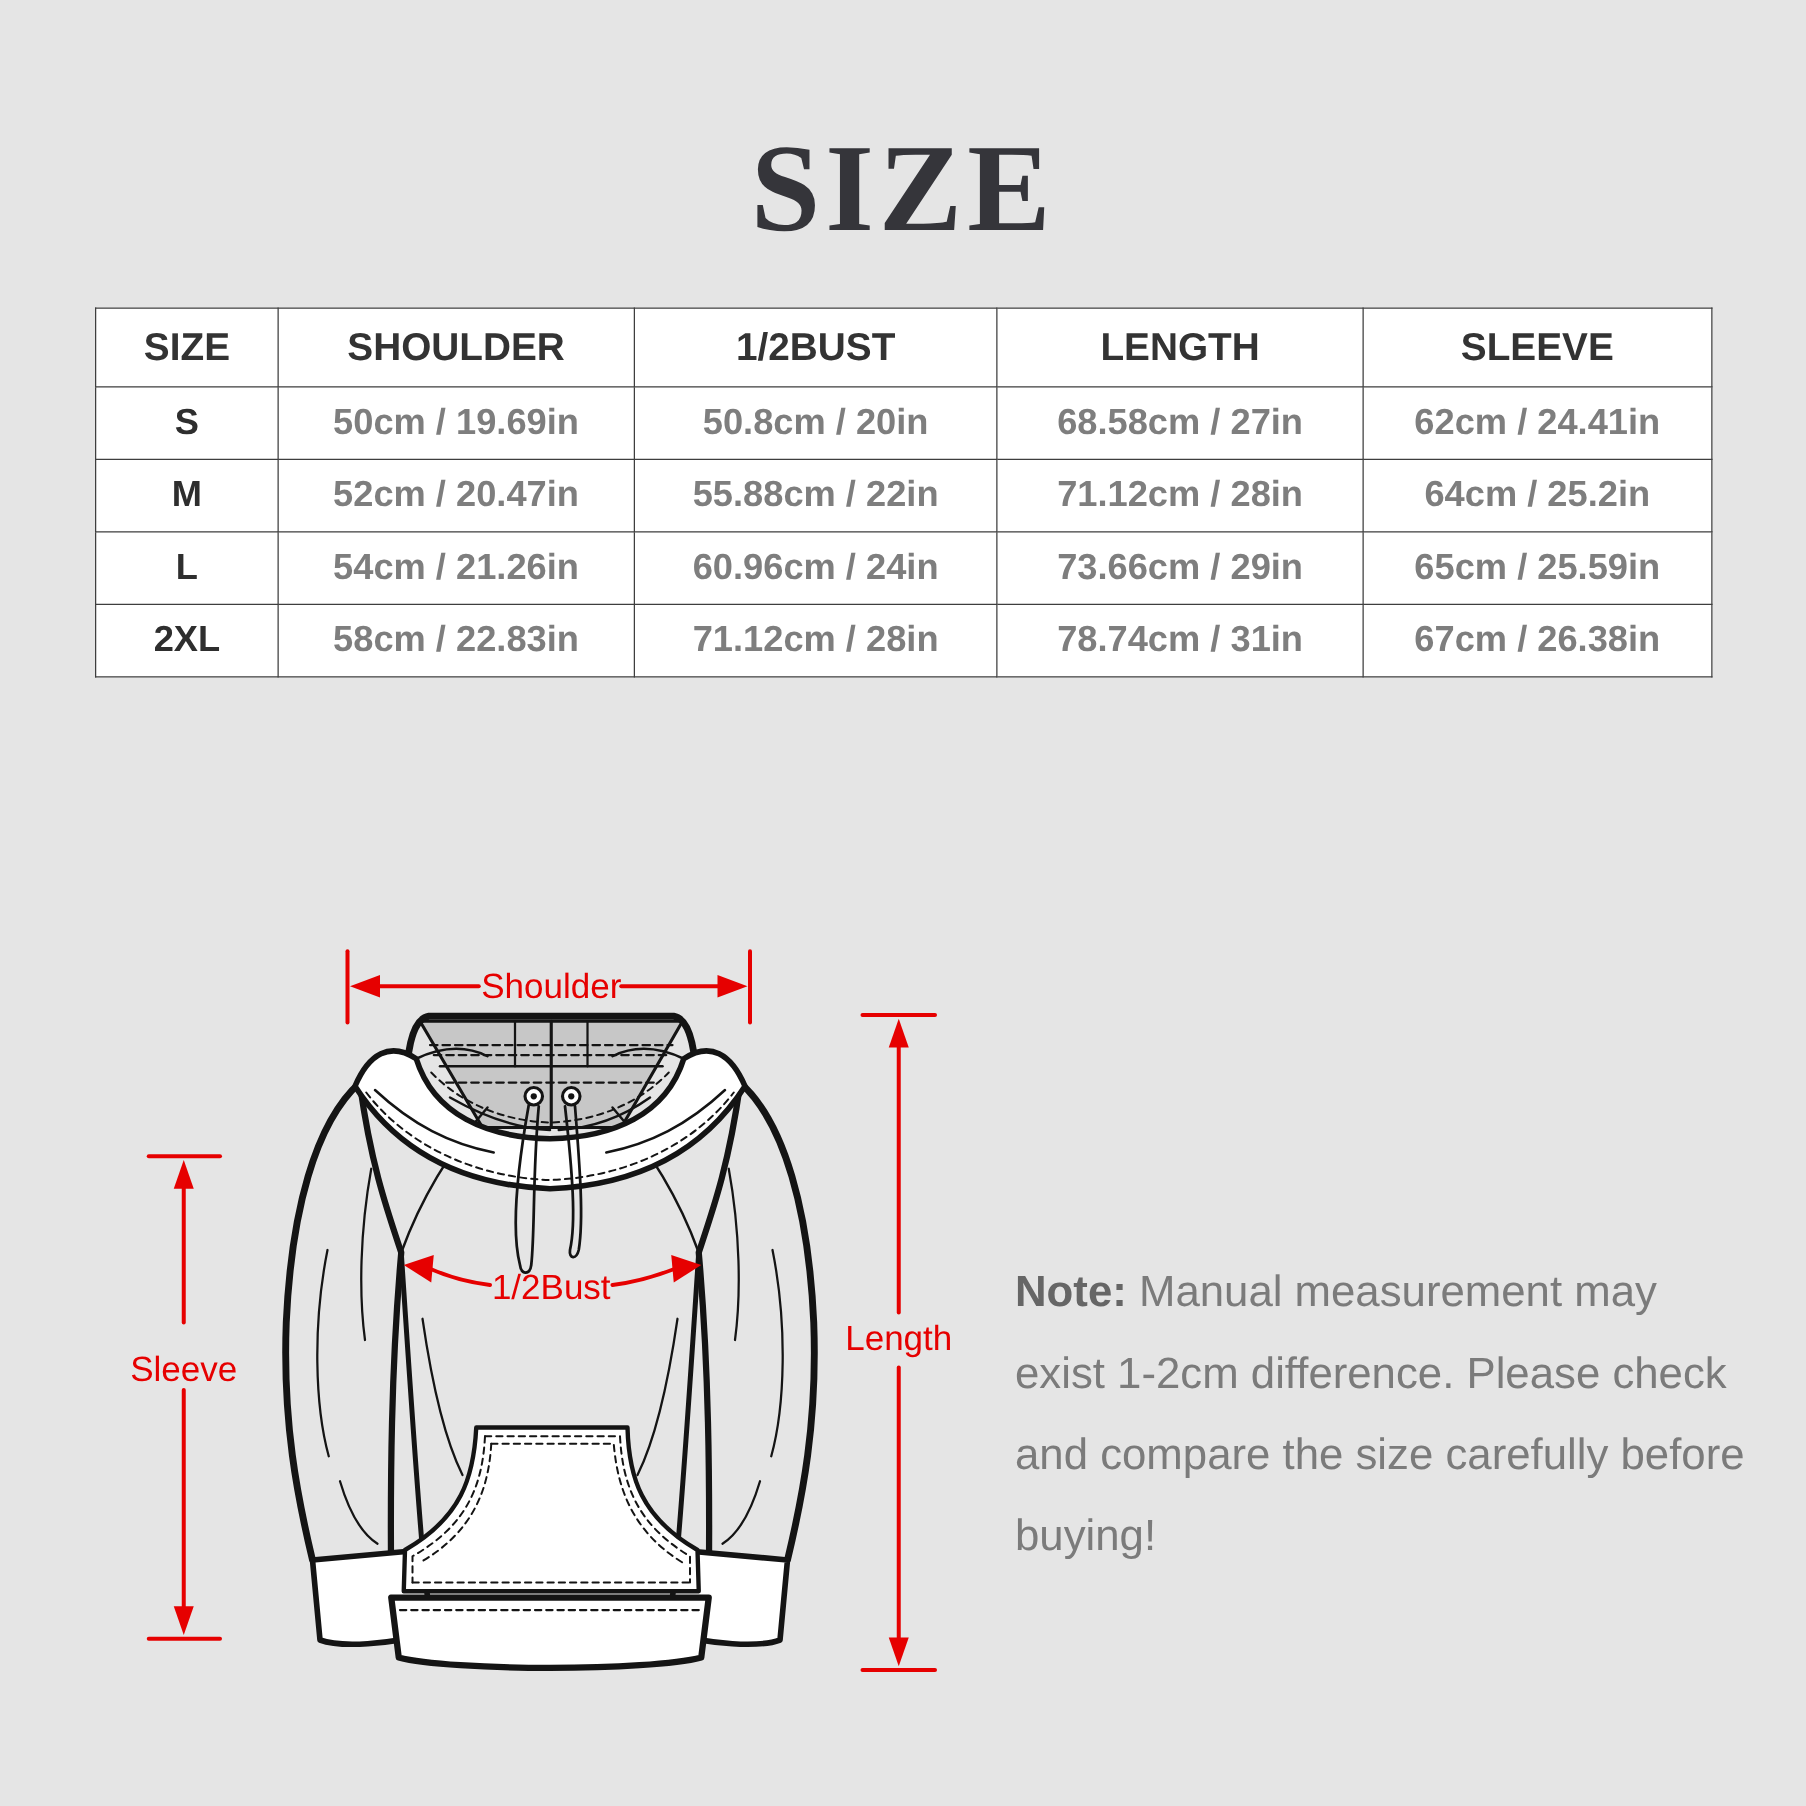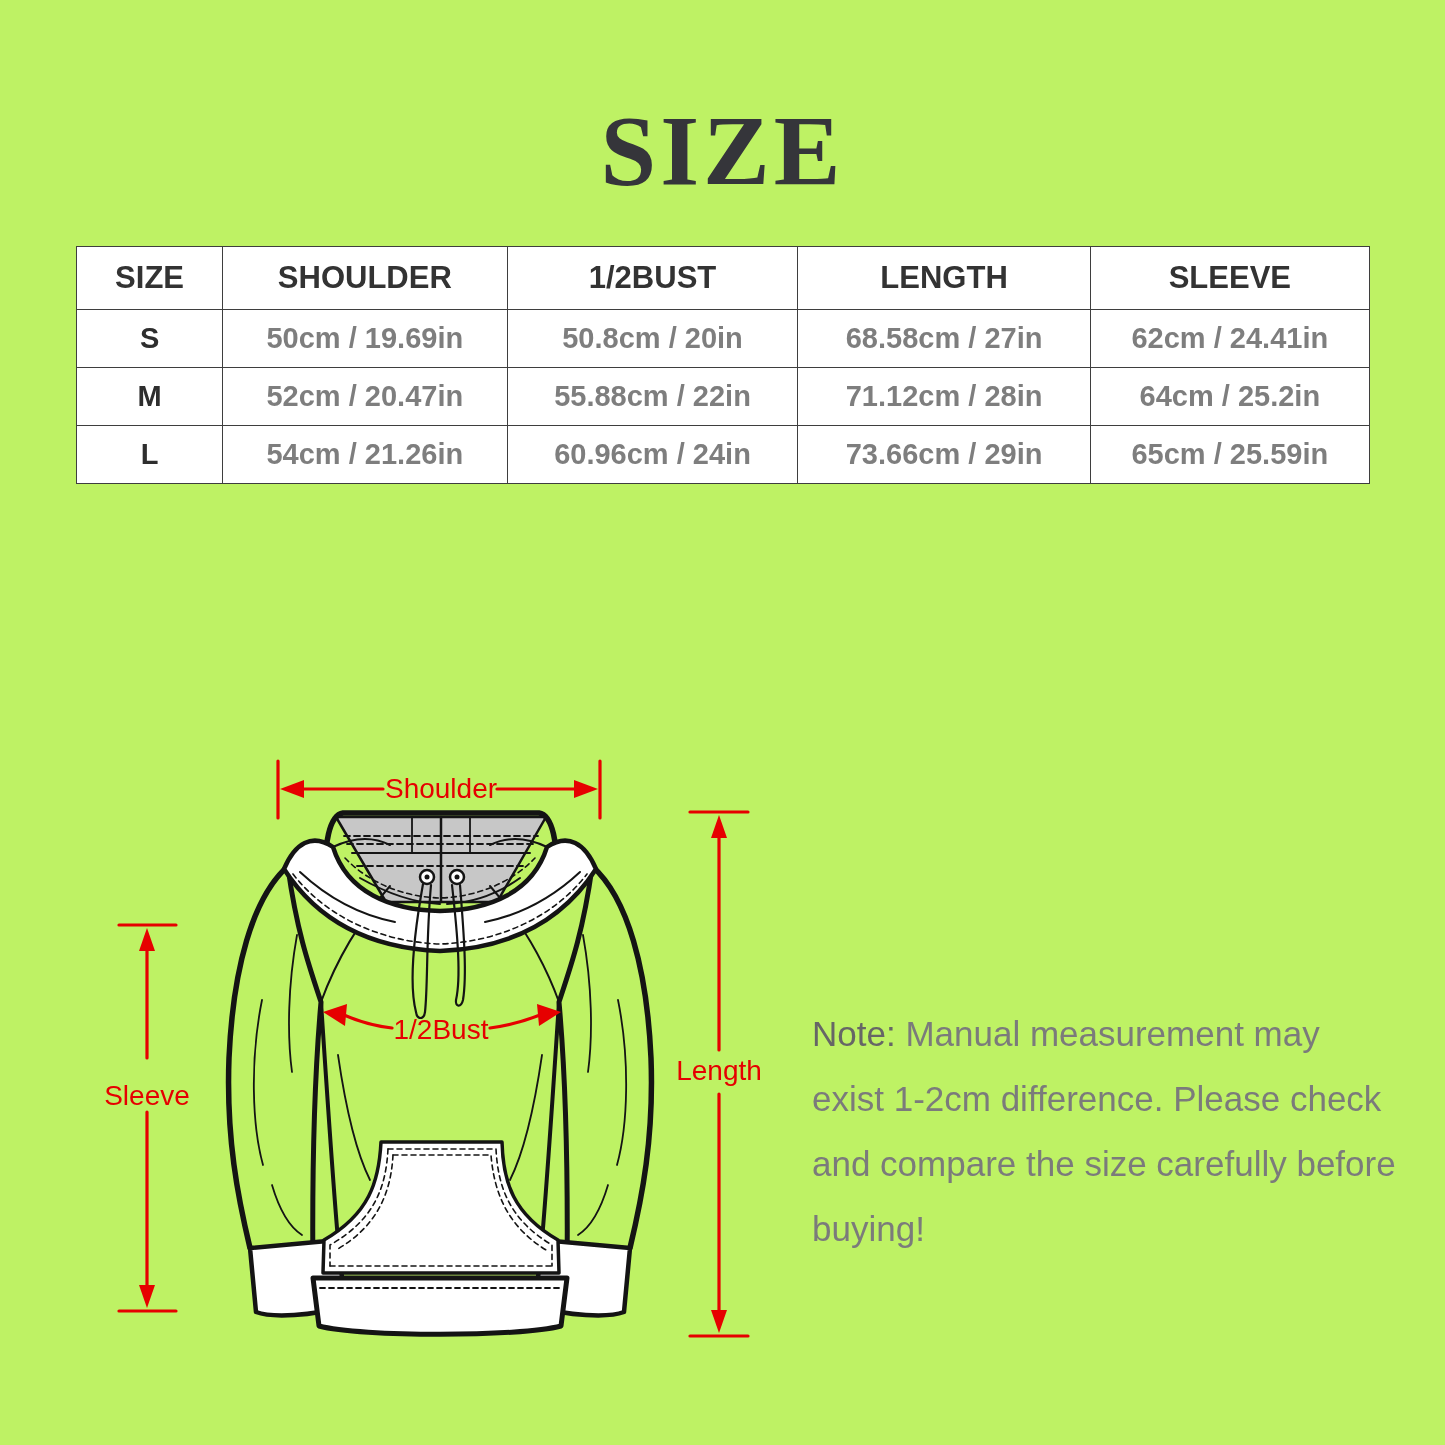--- a/index.html
+++ b/index.html
@@ -1,17 +1,17 @@
 <!DOCTYPE html>
 <html><head>
 <meta charset="utf-8">
 <style>
   html,body{margin:0;padding:0;background:#fff;}
   .canvas{
-    position:relative;width:1445px;height:1445px;background:#bef264;
+    position:relative;width:1445px;height:1445px;background:#e5e5e5;
     font-family:"Liberation Sans",sans-serif;overflow:hidden;
   }
   
   .page-title{
     position:absolute;left:0;top:96px;width:100%;
     text-align:center;
     font-family:"Liberation Serif",serif;
     font-weight:700;font-size:100px;line-height:110px;
     letter-spacing:4px;color:#35353a;margin:0;
   }
@@ -35,21 +35,21 @@
   }
   .size-table td{
     height:57px;font-size:29px;font-weight:700;color:#7e7e7e;
   }
   .size-table td.size-col{font-weight:700;color:#2e2e2e;}
   
   .note{
     position:absolute;left:812px;top:966px;width:585px;
     font-size:35px;line-height:65px;color:#7b7b7b;
   }
-  .note .note-label{font-weight:400;color:#666666;}
+  .note .note-label{font-weight:700;color:#666666;}
   
   svg.diagram{position:absolute;left:60px;top:740px;}
   .red-label{
     font-family:"Liberation Sans",sans-serif;
     font-size:28px;fill:#e60000;
   }
 </style>
 </head>
 <body>
 
@@ -88,20 +88,27 @@
         <td>55.88cm / 22in</td>
         <td>71.12cm / 28in</td>
         <td>64cm / 25.2in</td>
       </tr>
       <tr>
         <td class="size-col">L</td>
         <td>54cm / 21.26in</td>
         <td>60.96cm / 24in</td>
         <td>73.66cm / 29in</td>
         <td>65cm / 25.59in</td>
+      </tr>
+      <tr>
+        <td class="size-col">2XL</td>
+        <td>58cm / 22.83in</td>
+        <td>71.12cm / 28in</td>
+        <td>78.74cm / 31in</td>
+        <td>67cm / 26.38in</td>
       </tr>
     </tbody>
   </table>
 
   <svg class="diagram" width="760" height="640" viewBox="60 740 760 640">
 
     <g stroke="#141414" fill="none" stroke-linecap="round" stroke-linejoin="round">
       <path d="M336,817 L546,817 L497,902 L386,902 Z" fill="#c7c7c7" stroke-width="2.5"></path>
       <path d="M441,817 L441,902" stroke-width="2.5"></path>
       <path d="M352,853 L530,853" stroke-width="2"></path>

